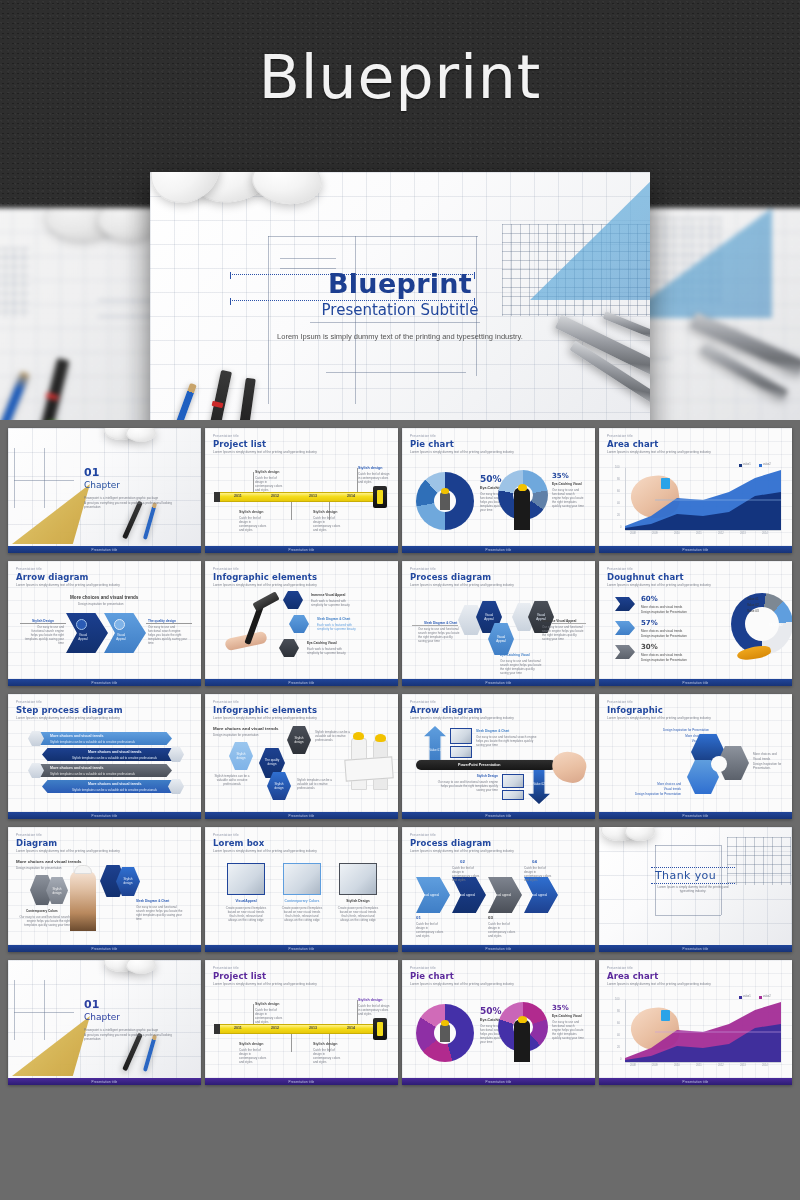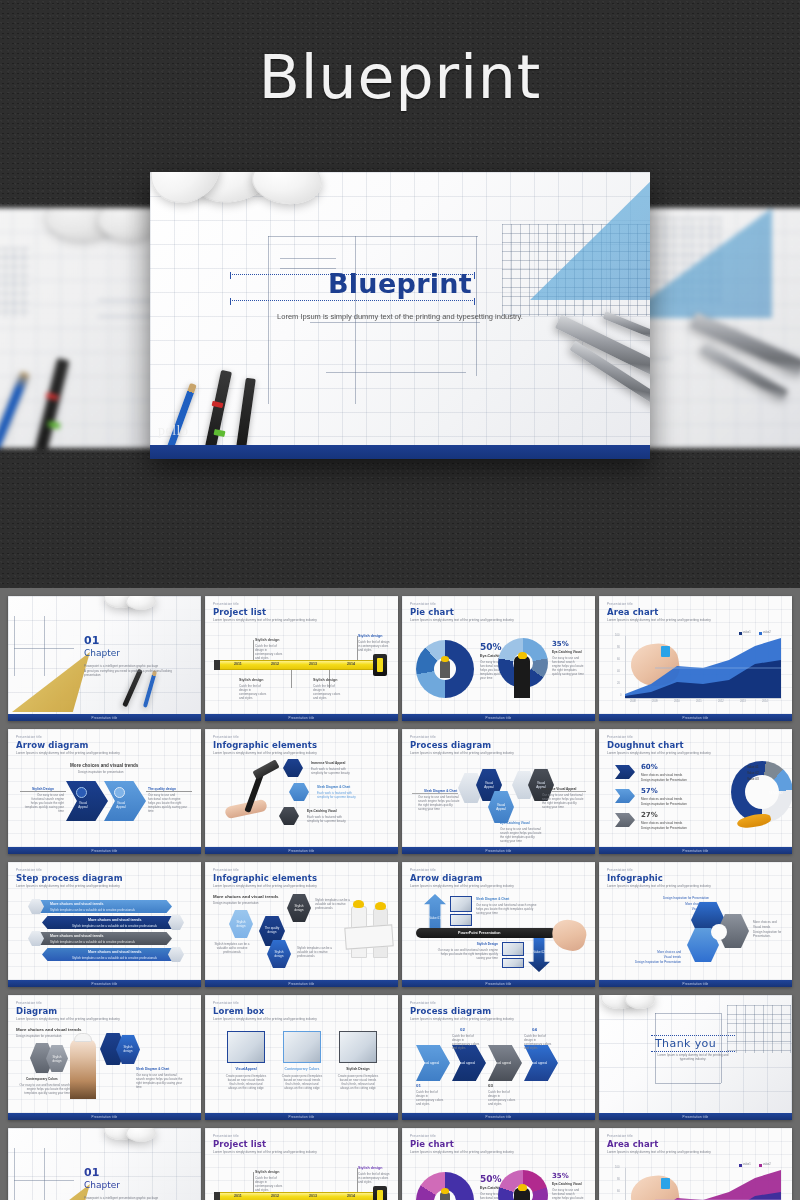--- a/index.html
+++ b/index.html
@@ -6,21 +6,21 @@
   * { box-sizing: border-box; }
   html, body { margin:0; padding:0; }
   body {
     width:800px; height:1200px; overflow:hidden;
     font-family:"Liberation Sans", sans-serif;
     background:#6b6b6b;
   }
 
   
   .hero {
-    position:relative; width:800px; height:588px;
+    position:relative; width:800px; height:420px;
     background:#2e2e2e;
     background-image:
       radial-gradient(circle at 17% 23%, rgba(255,255,255,.030) 0 1px, transparent 1px),
       radial-gradient(circle at 61% 71%, rgba(0,0,0,.30) 0 1px, transparent 1px),
       radial-gradient(circle at 83% 41%, rgba(255,255,255,.022) 0 1px, transparent 1px);
     background-size:7px 7px, 5px 5px, 11px 11px;
     overflow:hidden;
   }
   .hero-title {
     position:absolute; top:42px; left:0; width:800px; text-align:center;
@@ -283,20 +283,21 @@
       <div class="band" style="left:62px;top:230px;width:11px;height:5px;background:#cc2a2a;transform:rotate(12deg);"></div>
       <div class="band" style="left:64px;top:258px;width:11px;height:6px;background:#5fbb33;transform:rotate(12deg);"></div>
       <div class="pencil" style="left:90px;top:206px;width:10px;height:84px;transform:rotate(8deg);background:linear-gradient(#343434,#121212);"></div>
     </div>
 
     <div class="dimline" style="top:102px;"></div>
     <div class="dimline" style="top:128px;"></div>
 
     <div class="txtblock">
       <div class="bt">Blueprint</div>
+      <div class="bs">Presentation Subtitle</div>
       <div class="bd">Lorem Ipsum is simply dummy text of the printing and typesetting industry.</div>
     </div>
 
     <div class="brand">pello</div>
     <div class="slidebar"></div>
   </div>
 </div>
 
 <div class="grid-wrap">
   <div class="grid">
@@ -537,21 +538,21 @@
         <div class="big" style="left:42px;top:34px;font-size:7px;">60%</div>
         <div class="txt" style="left:42px;top:44px;color:#4a4a4a;">More choices and visual trends</div>
         <div class="txt" style="left:42px;top:49px;color:#4a4a4a;">Design inspiration for Presentation</div>
 
         <div class="arrowR" style="left:16px;top:60px;width:20px;height:14px;background:linear-gradient(#5f9ede,#3f7ec6);"></div>
         <div class="big" style="left:42px;top:58px;font-size:7px;">57%</div>
         <div class="txt" style="left:42px;top:68px;color:#4a4a4a;">More choices and visual trends</div>
         <div class="txt" style="left:42px;top:73px;color:#4a4a4a;">Design inspiration for Presentation</div>
 
         <div class="arrowR" style="left:16px;top:84px;width:20px;height:14px;background:linear-gradient(#7e848f,#5b616b);"></div>
-        <div class="big" style="left:42px;top:82px;font-size:7px;color:#4a4a4a;">27%</div>
+        <div class="big" style="left:42px;top:82px;font-size:7px;color:#4a4a4a;">30%</div>
         <div class="txt" style="left:42px;top:92px;color:#4a4a4a;">More choices and visual trends</div>
         <div class="txt" style="left:42px;top:97px;color:#4a4a4a;">Design inspiration for Presentation</div>
 
         <div style="position:absolute;left:132px;top:32px;width:62px;height:62px;border-radius:50%;
           background:conic-gradient(from 180deg,#1b3f8f 0 52%, #7d8893 52% 62%, #5f9ede 62% 74%, #e8eaee 74% 100%);"></div>
         <div style="position:absolute;left:146px;top:46px;width:34px;height:34px;border-radius:50%;background:#fbfbfb;"></div>
 
         <div style="position:absolute;left:138px;top:86px;width:34px;height:12px;background:linear-gradient(#f0a81e,#d88a08);border-radius:50% 50% 40% 60%;transform:rotate(-12deg);"></div>
 
         <div class="txt" style="left:148px;top:36px;color:#333;">Value 01</div>

